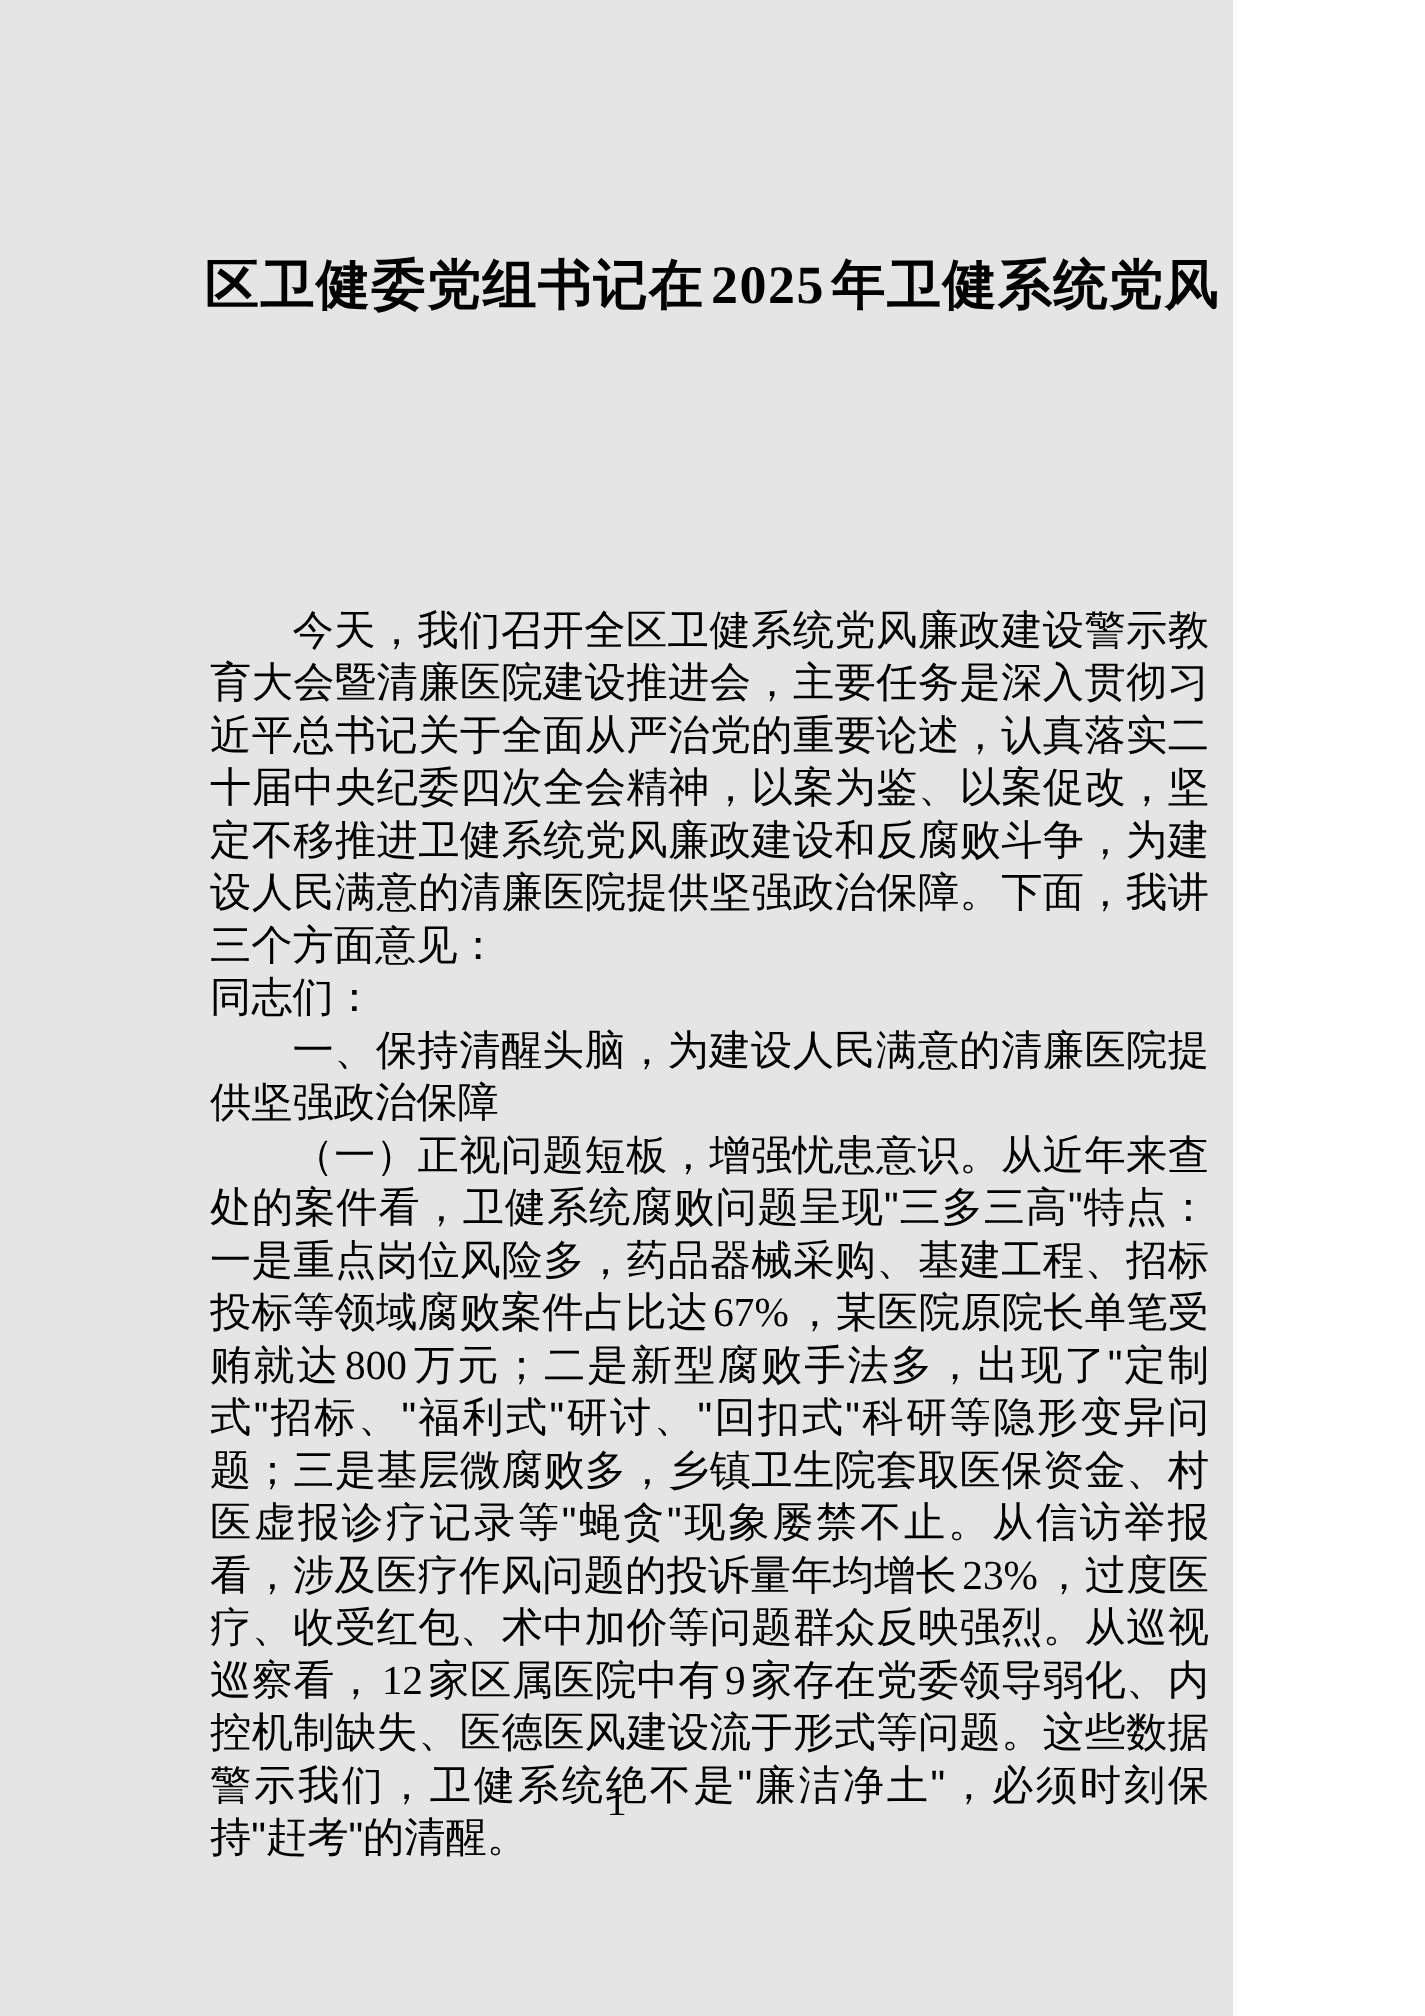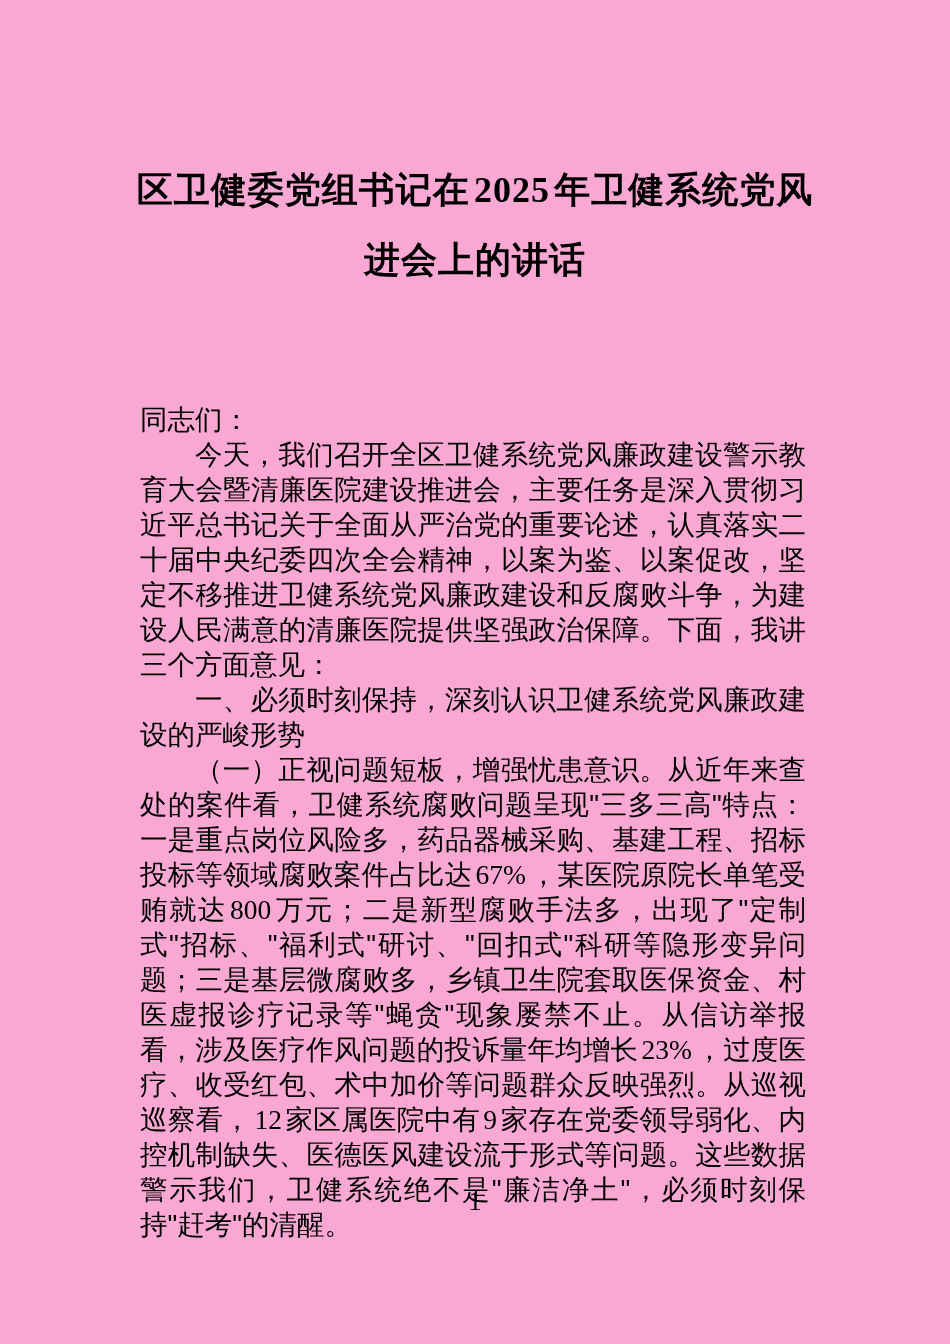--- a/index.html
+++ b/index.html
@@ -8,23 +8,23 @@
   }
   body {
     width: 950px;
     height: 1344px;
     background: #ffffff;
     color: #000000;
     font-family: "Liberation Sans", "DejaVu Sans", sans-serif;
   }
   .page {
     position: relative;
-    width: 950px;
+    width: 822px;
     height: 1344px;
-    background: #f9a8d4;
+    background: #e5e5e5;
     overflow: hidden;
   }
   .doc-title {
     position: absolute;
     top: 155px;
     left: 135px;
     width: 680px;
     margin: 0;
     font-size: 36px;
     line-height: 70px;
@@ -69,25 +69,24 @@
     line-height: 30px;
   }
 </style>
 </head>
 <body>
 
 <div class="page">
 
   <h1 class="doc-title">
     <span class="title-line">区卫健委党组书记在<span class="latin">2025</span>年卫健系统党风</span>
-    <span class="title-line">进会上的讲话</span>
   </h1>
 
   <div class="doc-body">
+    <p class="para">今天，我们召开全区卫健系统党风廉政建设警示教育大会暨清廉医院建设推进会，主要任务是深入贯彻习近平总书记关于全面从严治党的重要论述，认真落实二十届中央纪委四次全会精神，以案为鉴、以案促改，坚定不移推进卫健系统党风廉政建设和反腐败斗争，为建设人民满意的清廉医院提供坚强政治保障。下面，我讲三个方面意见：</p>
     <p class="para no-indent">同志们：</p>
-    <p class="para">今天，我们召开全区卫健系统党风廉政建设警示教育大会暨清廉医院建设推进会，主要任务是深入贯彻习近平总书记关于全面从严治党的重要论述，认真落实二十届中央纪委四次全会精神，以案为鉴、以案促改，坚定不移推进卫健系统党风廉政建设和反腐败斗争，为建设人民满意的清廉医院提供坚强政治保障。下面，我讲三个方面意见：</p>
-    <p class="para">一、必须时刻保持，深刻认识卫健系统党风廉政建设的严峻形势</p>
+    <p class="para">一、保持清醒头脑，为建设人民满意的清廉医院提供坚强政治保障</p>
     <p class="para">（一）正视问题短板，增强忧患意识。从近年来查处的案件看，卫健系统腐败问题呈现"三多三高"特点：一是重点岗位风险多，药品器械采购、基建工程、招标投标等领域腐败案件占比达<span class="latin">67%</span>，某医院原院长单笔受贿就达<span class="latin">800</span>万元；二是新型腐败手法多，出现了"定制式"招标、"福利式"研讨、"回扣式"科研等隐形变异问题；三是基层微腐败多，乡镇卫生院套取医保资金、村医虚报诊疗记录等"蝇贪"现象屡禁不止。从信访举报看，涉及医疗作风问题的投诉量年均增长<span class="latin">23%</span>，过度医疗、收受红包、术中加价等问题群众反映强烈。从巡视巡察看，<span class="latin">12</span>家区属医院中有<span class="latin">9</span>家存在党委领导弱化、内控机制缺失、医德医风建设流于形式等问题。这些数据警示我们，卫健系统绝不是"廉洁净土"，必须时刻保持"赶考"的清醒。</p>
   </div>
 
   <div class="page-number">1</div>
 
 </div>
 
 </body></html>

